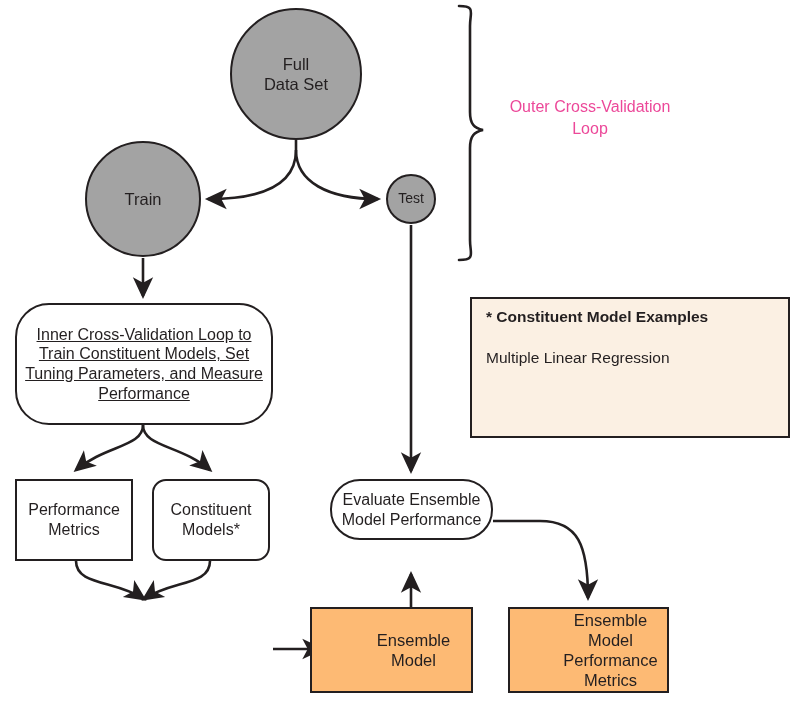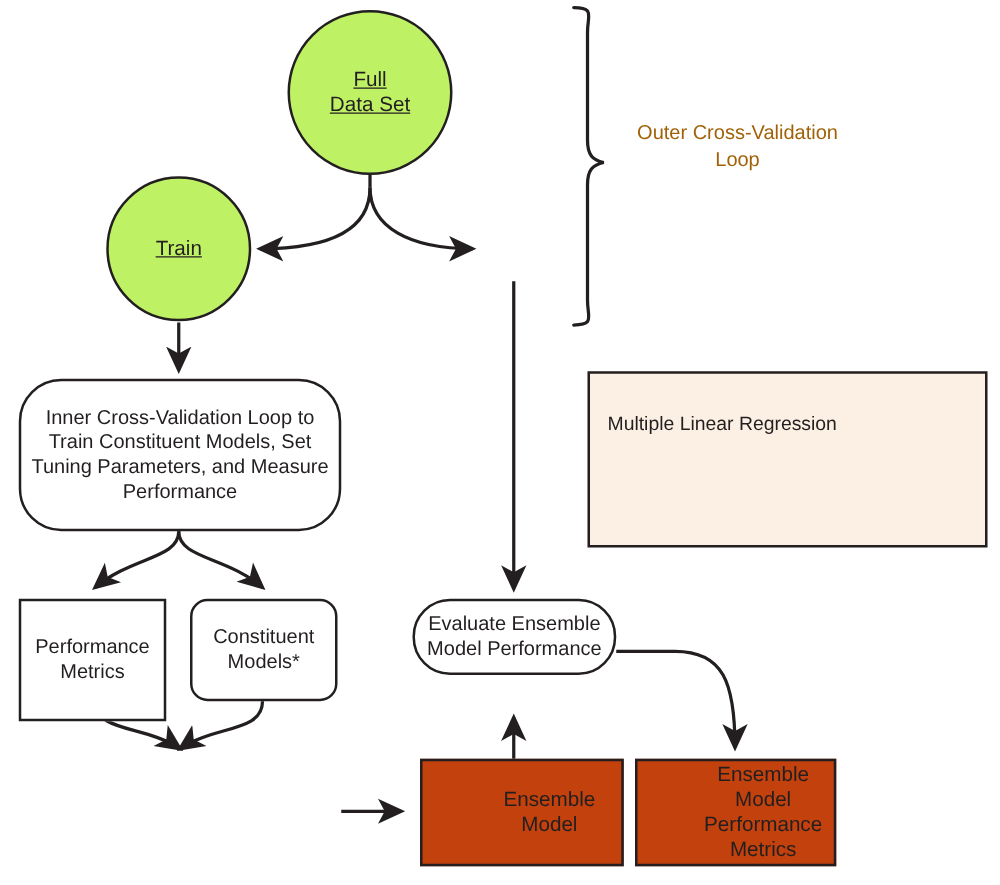--- a/index.html
+++ b/index.html
@@ -8,40 +8,40 @@
     font-family:"Liberation Sans","DejaVu Sans",sans-serif;
     color:#231f20;
   }
   #canvas{position:absolute;left:0;top:0;width:800px;height:708px;}
   svg.layer{position:absolute;left:0;top:0;width:800px;height:708px;pointer-events:none;}
 
   .node{position:absolute;box-sizing:border-box;display:flex;align-items:center;
         justify-content:center;text-align:center;line-height:1.22;}
   .node .lbl{display:block;width:100%;padding:0 6px;box-sizing:border-box;}
 
-  .circle{border:2.6px solid #231f20;border-radius:50%;background:#bef264;text-decoration:underline;}
+  .circle{border:2.6px solid #231f20;border-radius:50%;background:#a3a3a3;}
   .rect{border:2.6px solid #231f20;background:#fff;}
   .round{border:2.6px solid #231f20;border-radius:34px;background:#fff;}
-  .blue{background:#c2410c;padding-left:44px;}
+  .blue{background:#fdba74;padding-left:44px;}
 
   #full-data-set{left:230px;top:8px;width:132px;height:132px;font-size:16.5px;}
   #train-node{left:85px;top:141px;width:116px;height:116px;font-size:16.5px;}
   #test-node{left:386px;top:174px;width:50px;height:50px;font-size:14px;}
 
-  #inner-loop{left:15px;top:303px;width:258px;height:122px;font-size:16px;}
-  #performance-metrics{left:15px;top:479px;width:118px;height:98px;font-size:16px;}
+  #inner-loop{left:15px;top:303px;width:258px;height:122px;font-size:16px;text-decoration:underline;}
+  #performance-metrics{left:15px;top:479px;width:118px;height:82px;font-size:16px;}
   #constituent-models{left:152px;top:479px;width:118px;height:82px;font-size:16px;border-radius:14px;}
   #combine-models{left:15px;top:607px;width:258px;height:84px;font-size:16px;}
 
   #evaluate-ensemble{left:330px;top:479px;width:163px;height:61px;font-size:16px;border-radius:30px;}
-  #ensemble-model{left:336px;top:607px;width:163px;height:86px;font-size:16.5px;}
+  #ensemble-model{left:310px;top:607px;width:163px;height:86px;font-size:16.5px;}
   #ensemble-metrics{left:508px;top:607px;width:161px;height:86px;font-size:16.5px;}
 
   #outer-loop-label{left:500px;top:96px;width:180px;font-size:16px;line-height:1.35;
-                    text-align:center;color:#a16207;}
+                    text-align:center;color:#ec4899;}
 
   #legend-box{left:470px;top:297px;width:320px;height:141px;border:2.2px solid #231f20;
               background:#fbf0e3;box-sizing:border-box;padding:9px 0 0 14px;}
   #legend-box .ltitle{font-weight:bold;font-size:15.5px;margin-bottom:4px;}
   #legend-box .litem{font-size:15.5px;line-height:1.52;margin-top:20px;}
   .static{position:absolute;}
 </style>
 </head>
 <body>
 
@@ -91,20 +91,23 @@
     <span class="lbl">
       <span>Full</span><br>
       <span>Data Set</span>
     </span>
   </div>
 
   <div class="node circle" id="train-node">
     <span class="lbl">Train</span>
   </div>
 
+  <div class="node circle" id="test-node">
+    <span class="lbl">Test</span>
+  </div>
 
   <div class="node round" id="inner-loop">
     <span class="lbl">Inner Cross-Validation Loop to Train Constituent Models, Set Tuning Parameters, and Measure Performance</span>
   </div>
 
   <div class="node rect" id="performance-metrics">
     <span class="lbl">Performance Metrics</span>
   </div>
 
   <div class="node rect" id="constituent-models">
@@ -120,16 +123,17 @@
     <span class="lbl">Ensemble Model</span>
   </div>
 
   <div class="node rect blue" id="ensemble-metrics">
     <span class="lbl">Ensemble Model Performance Metrics</span>
   </div>
 
   <div class="static" id="outer-loop-label">Outer Cross-Validation Loop</div>
 
   <div class="static" id="legend-box">
+    <div class="ltitle">* Constituent Model Examples</div>
     <div class="litem">Multiple Linear Regression</div>
   </div>
 
 </div>
 
 </body></html>

